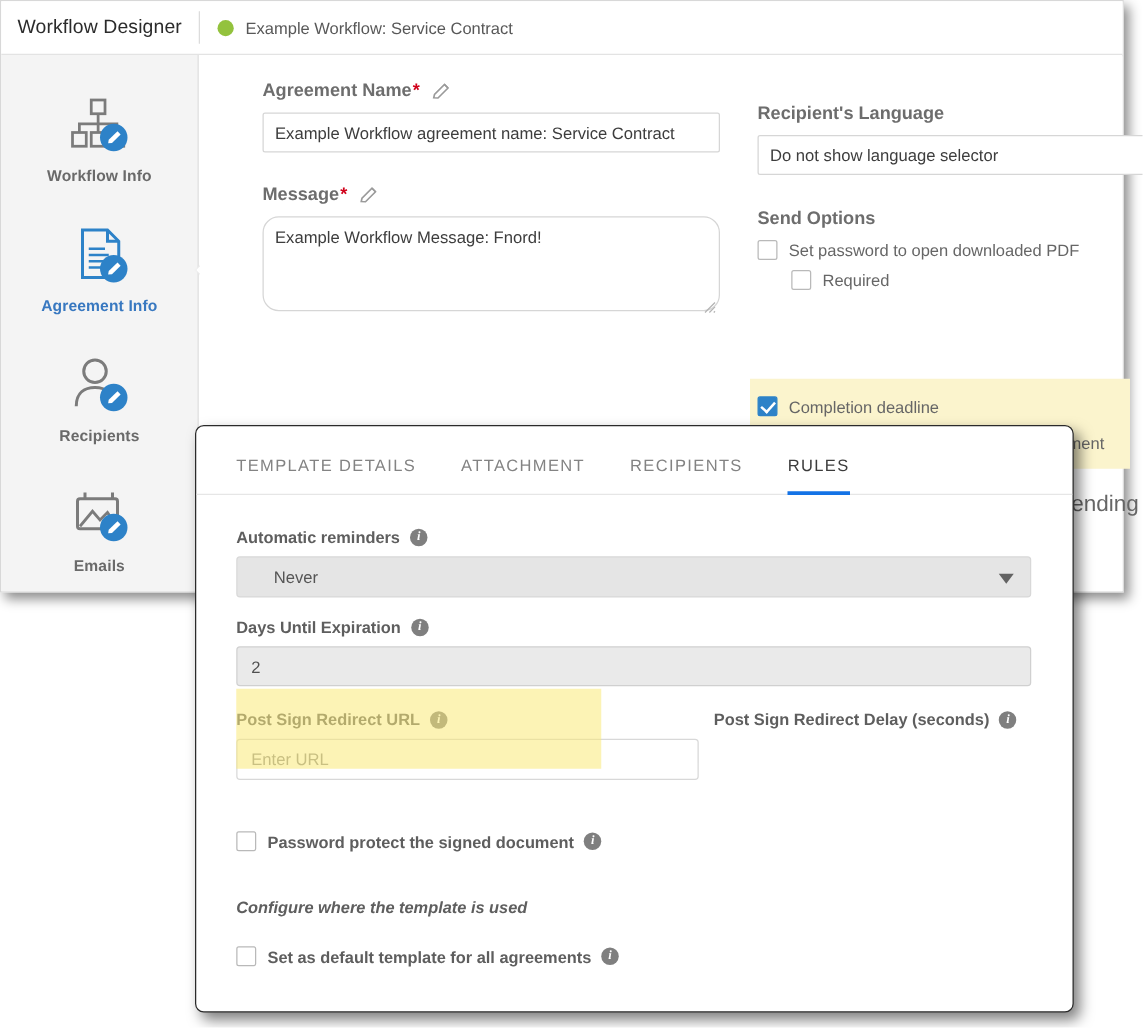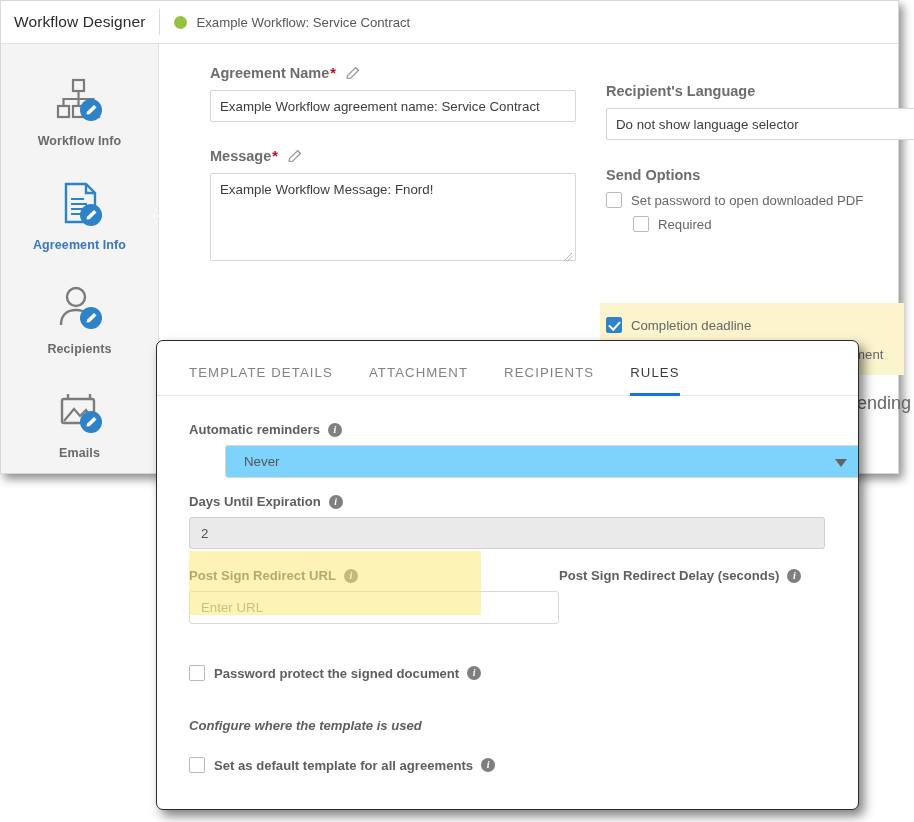--- a/index.html
+++ b/index.html
@@ -127,23 +127,23 @@
     border-radius: 2px;
     padding: 0 9px;
     font-size: 13.3px;
     color: #3d3d3d;
     font-family: "Liberation Sans", sans-serif;
     background: #fff;
     line-height: 30px;
   }
   .textarea {
     width: 100%;
-    height: 88px;
+    height: 76px;
     border: 1px solid #d6d6d6;
-    border-radius: 2px;
+    border-radius: 13px;
     padding: 8px 9px;
     font-size: 13.3px;
     color: #3d3d3d;
     font-family: "Liberation Sans", sans-serif;
     background: #fff;
     resize: none;
     overflow: hidden;
   }
   .grip {
     position: absolute;
@@ -261,27 +261,26 @@
     font-style: italic;
     font-family: "Liberation Serif", serif;
     margin-left: 8px;
     line-height: 14px;
   }
   .select {
     position: relative;
     width: 636px; height: 33px;
     border: 1px solid #d8d8d8;
     border-radius: 3px;
-    background: #7dd3fc;
+    background: #e5e5e5;
     font-size: 13.3px;
     color: #555;
     display: flex; align-items: center;
-    padding-left: 18px;
+    padding-left: 29px;
     cursor: pointer;
-    margin-left: 36px;
   }
   .caret {
     position: absolute; right: 13px; top: 13px;
     width: 0; height: 0;
     border-left: 6px solid transparent;
     border-right: 6px solid transparent;
     border-top: 8px solid #636363;
   }
   .disabled-input {
     width: 636px; height: 32px;
@@ -293,21 +292,21 @@
     display: flex; align-items: center;
     padding-left: 11px;
   }
   .yellow-overlay {
     position: absolute;
     left: 32px; top: 155px;
     width: 292px; height: 64px;
     background: rgba(250,233,121,0.55);
     pointer-events: none;
   }
-  .row2 { display: flex; gap: 0; }
+  .row2 { display: flex; gap: 12px; }
   .half { width: 370px; }
   .half2 { width: 300px; }
   .url-input, .sec-input {
     height: 33px;
     border: 1px solid #d8d8d8;
     border-radius: 3px;
     background: #fff;
     font-size: 13.3px;
     color: #8e8e8e;
     display: flex; align-items: center;

